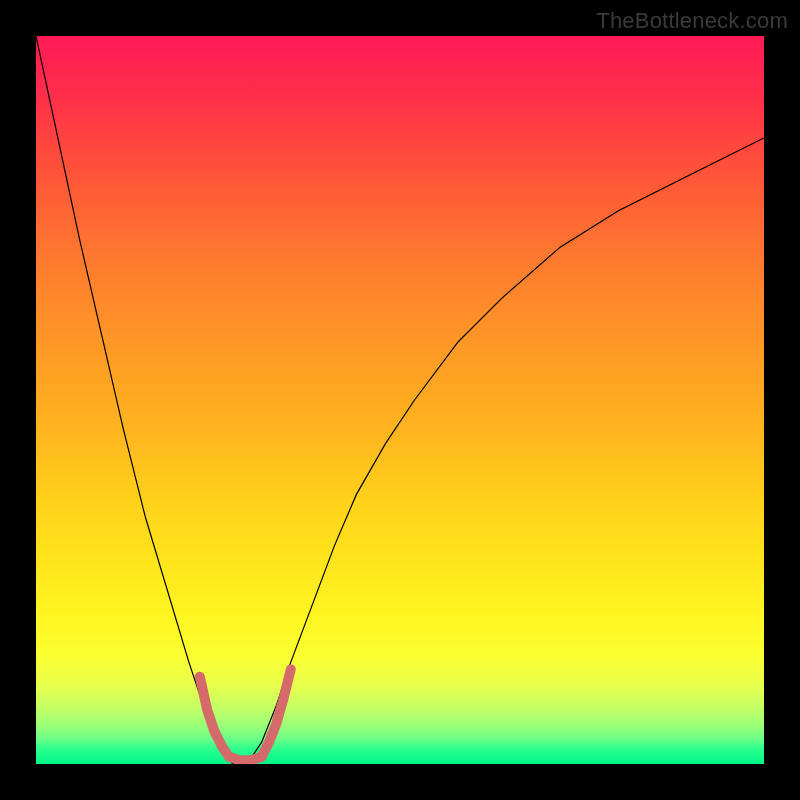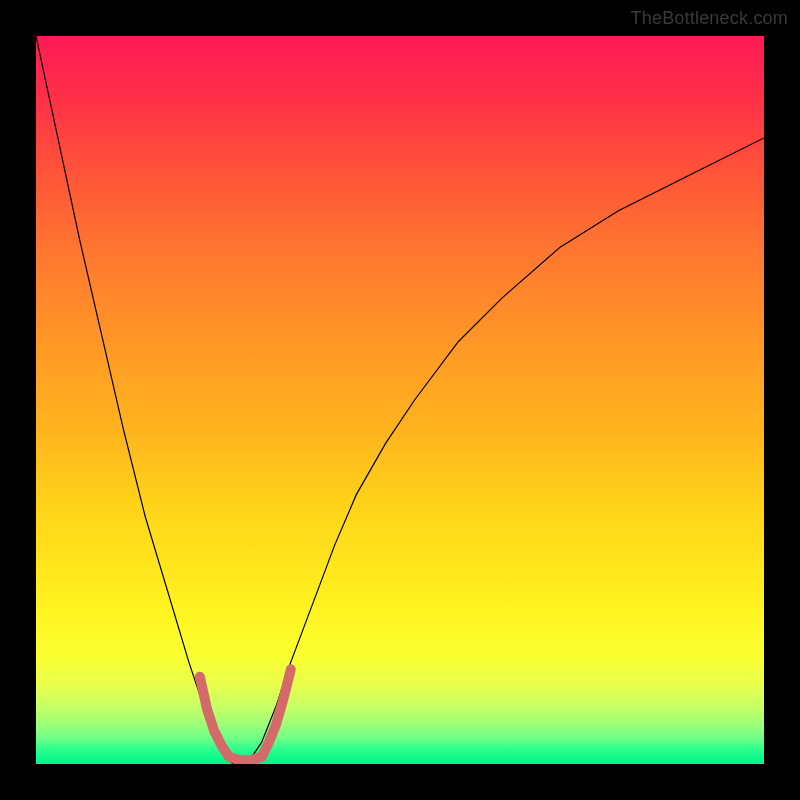--- a/index.html
+++ b/index.html
@@ -57,21 +57,21 @@
     left: 0;
     top: 0;
     width: 728px;
     height: 728px;
   }
   .watermark {
     position: absolute;
     top: 8px;
     right: 12px;
     color: #3a3a3a;
-    font-size: 18px;
+    font-size: 22px;
     letter-spacing: 0.2px;
   }
 </style>
 </head>
 <body>
 
 <div class="frame">
 
   <div class="watermark">TheBottleneck.com</div>
 

